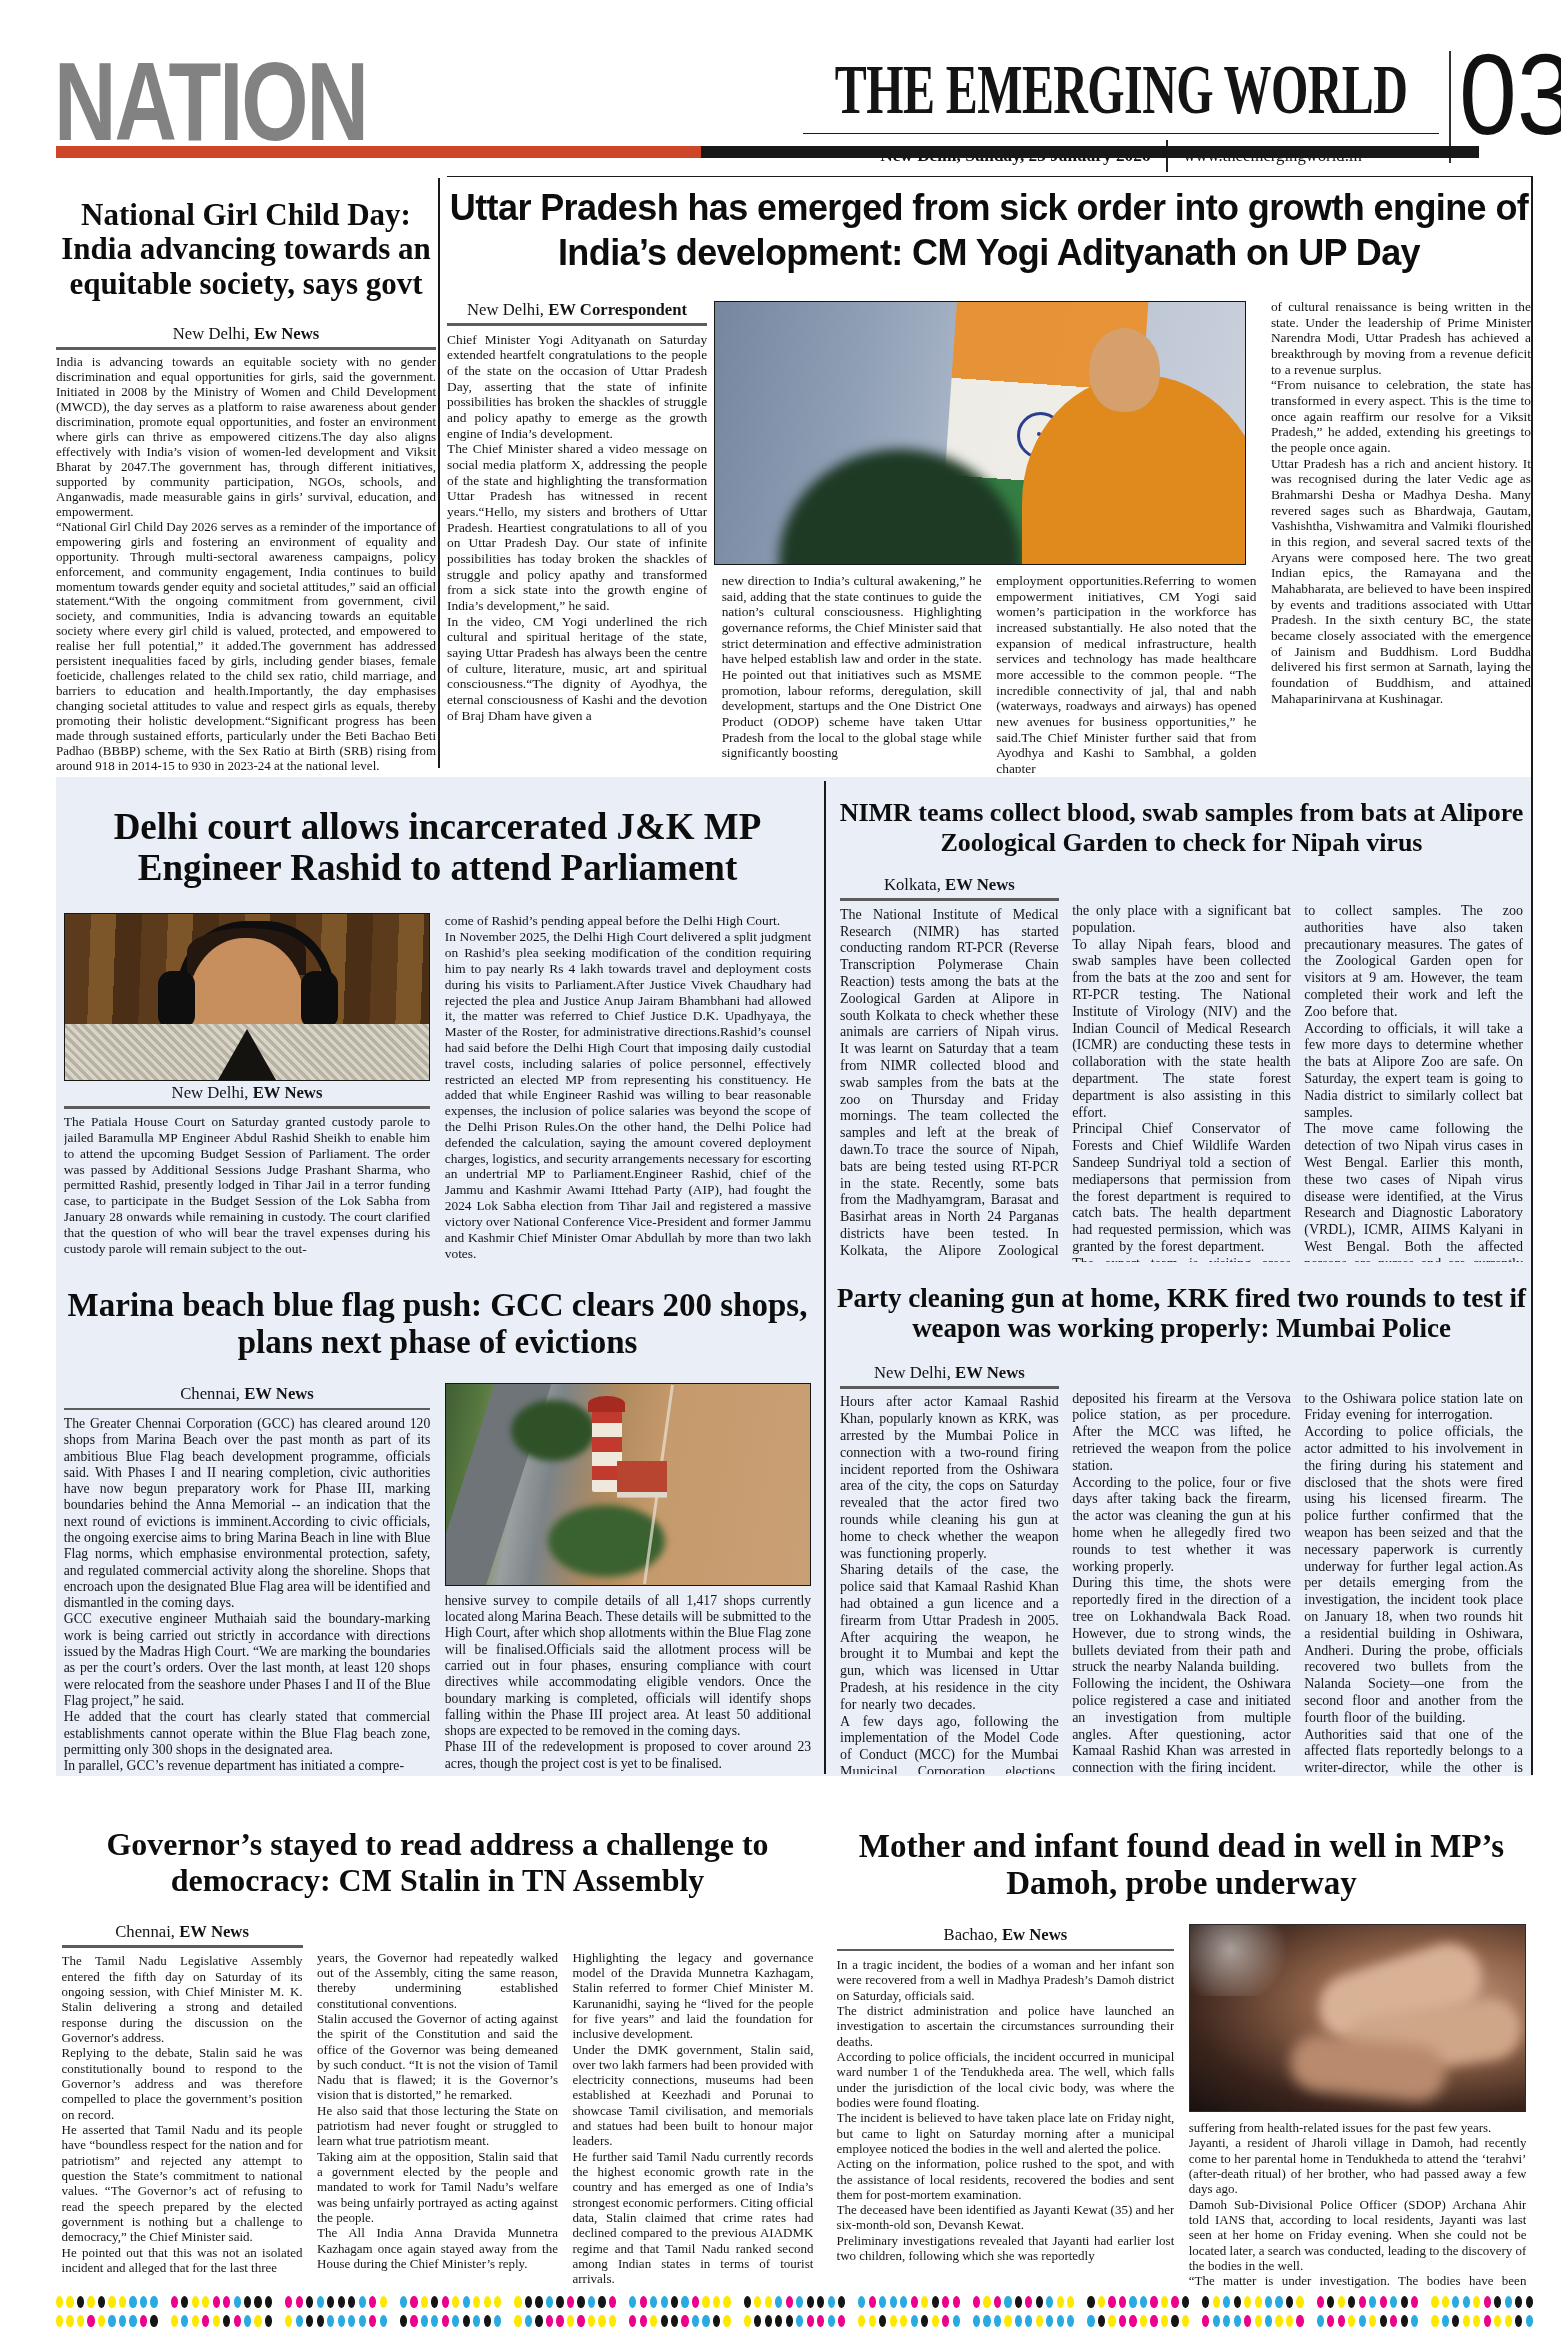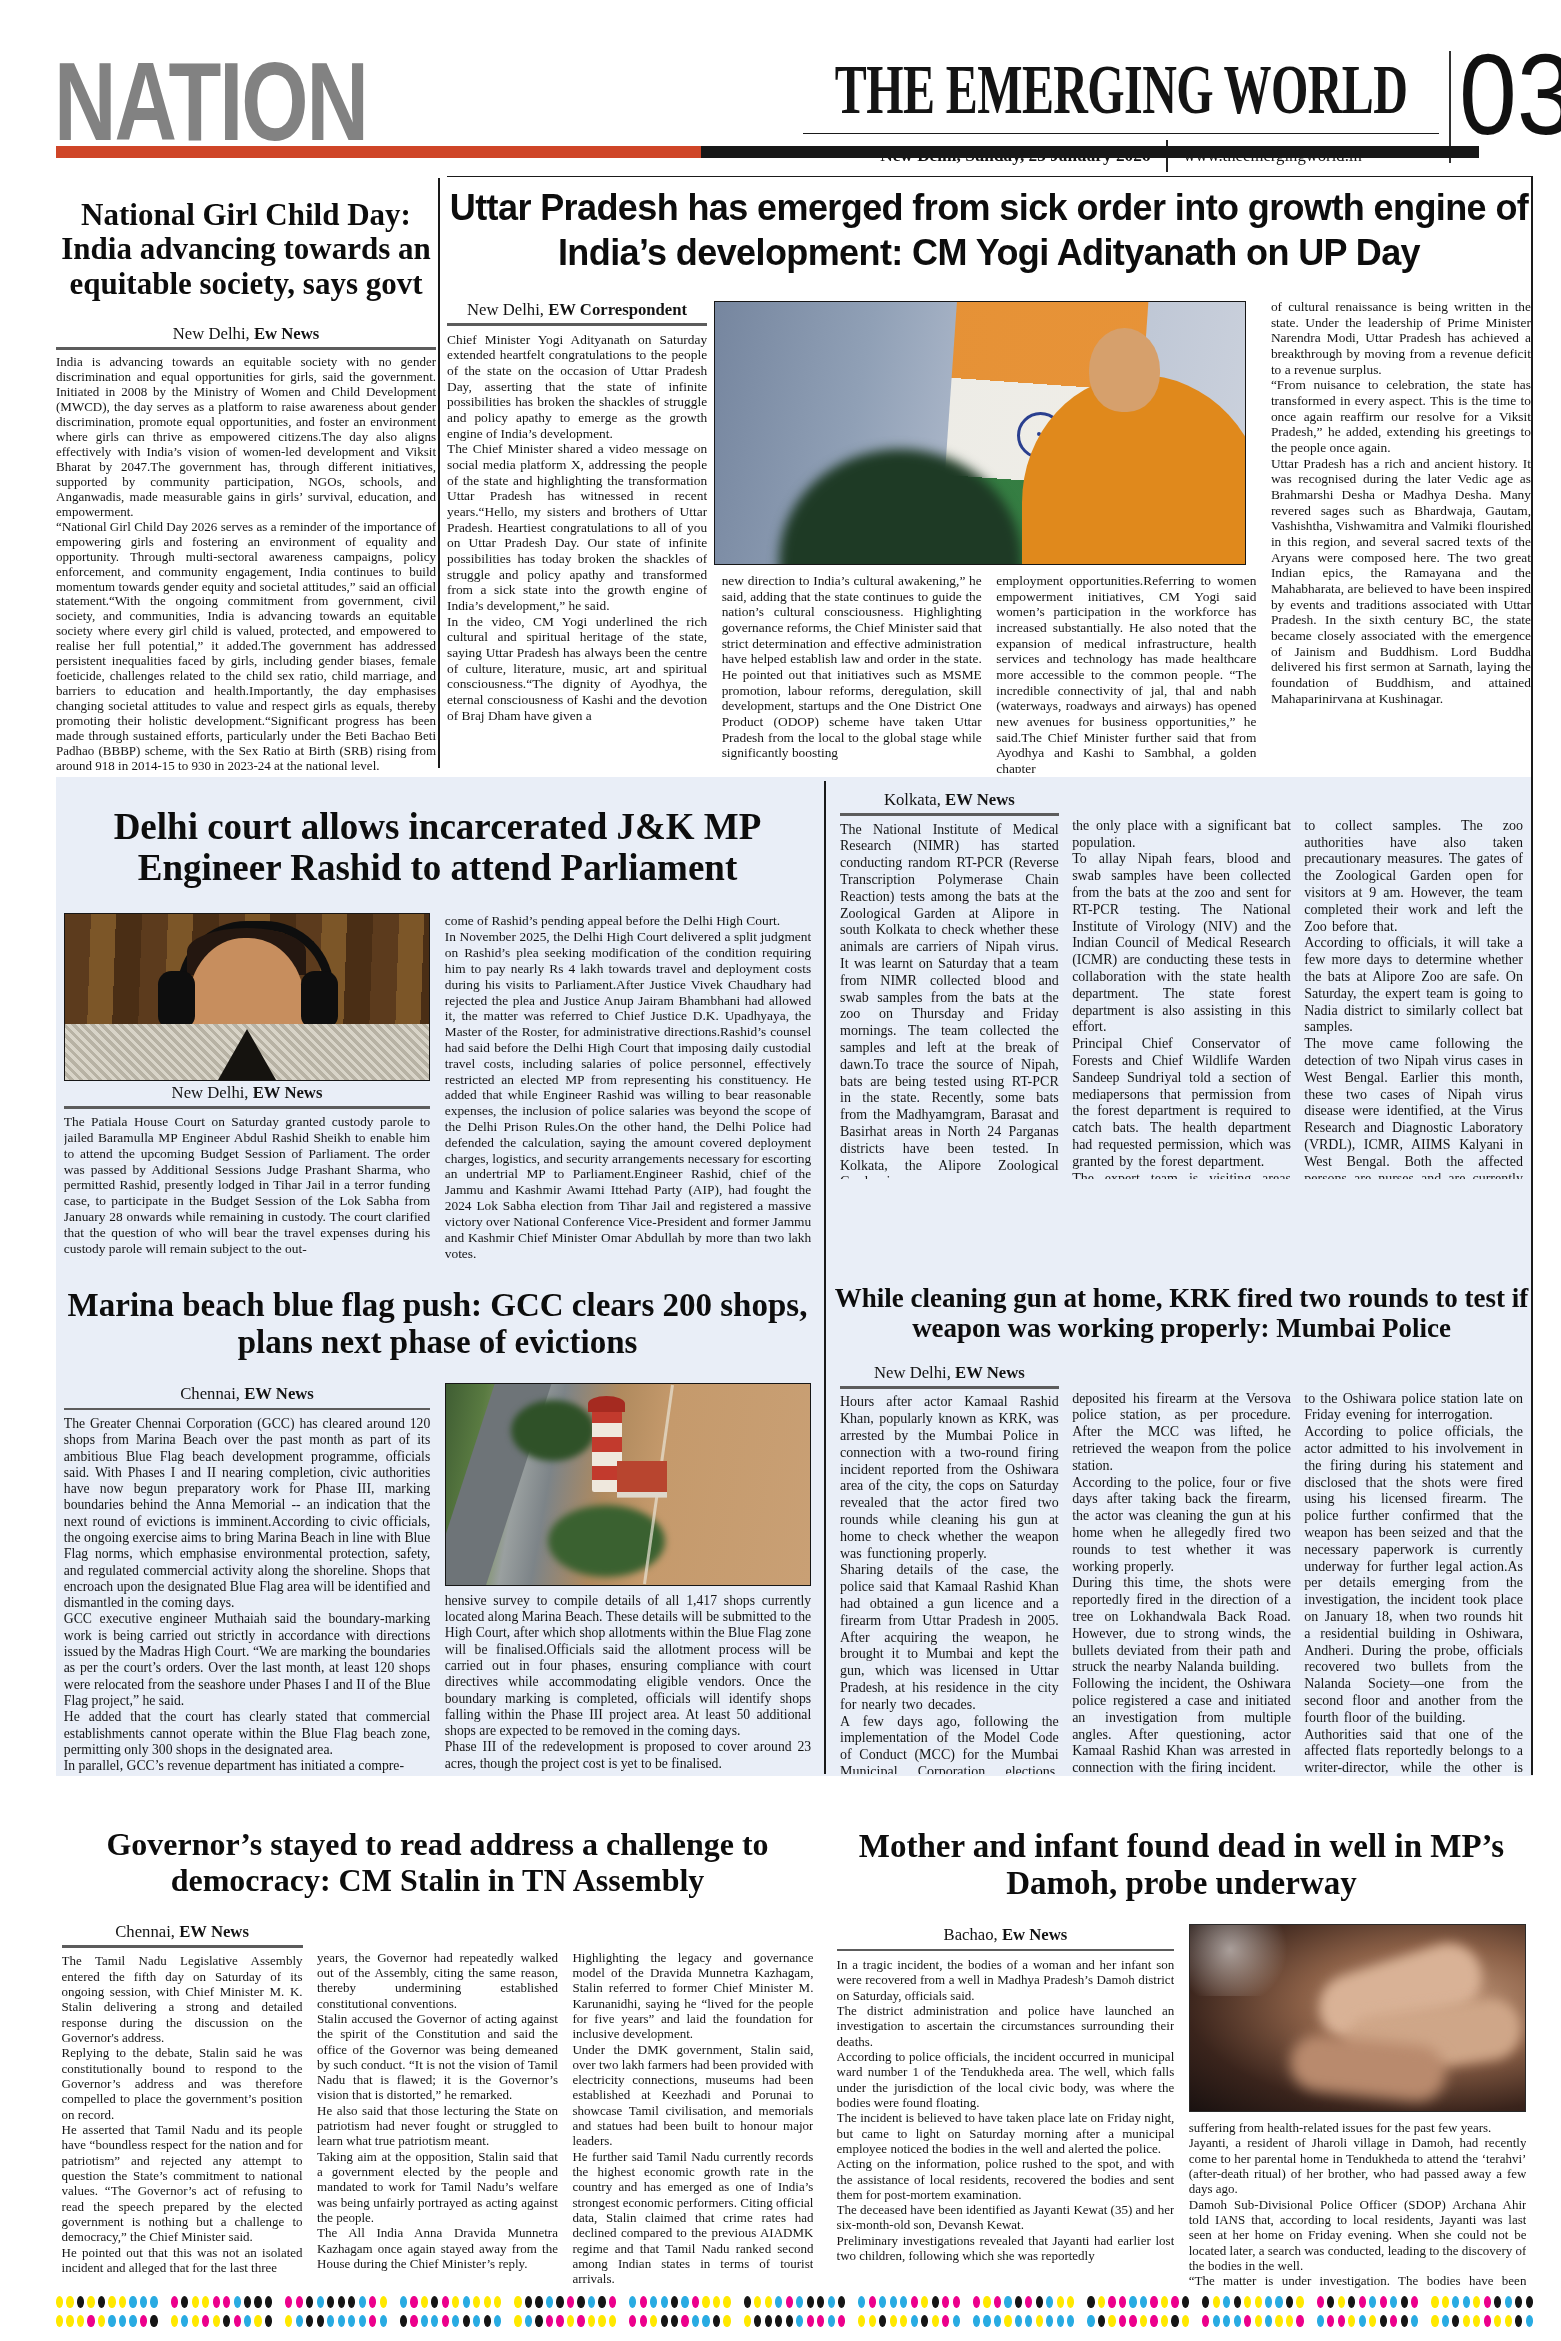--- a/index.html
+++ b/index.html
@@ -228,20 +228,21 @@
       <div class="coltext">The Patiala House Court on Saturday granted custody parole to jailed Baramulla MP Engineer Abdul Rashid Sheikh to enable him to attend the upcoming Budget Session of Parliament. The order was passed by Additional Sessions Judge Prashant Sharma, who permitted Rashid, presently lodged in Tihar Jail in a terror funding case, to participate in the Budget Session of the Lok Sabha from January 28 onwards while remaining in custody. The court clarified that the question of who will bear the travel expenses during his custody parole will remain subject to the out-</div>
     </div>
     <div class="col">
       <div class="coltext">come of Rashid’s pending appeal before the Delhi High Court.
 In November 2025, the Delhi High Court delivered a split judgment on Rashid’s plea seeking modification of the condition requiring him to pay nearly Rs 4 lakh towards travel and deployment costs during his visits to Parliament.After Justice Vivek Chaudhary had rejected the plea and Justice Anup Jairam Bhambhani had allowed it, the matter was referred to Chief Justice D.K. Upadhyaya, the Master of the Roster, for administrative directions.Rashid’s counsel had said before the Delhi High Court that imposing daily custodial travel costs, including salaries of police personnel, effectively restricted an elected MP from representing his constituency. He added that while Engineer Rashid was willing to bear reasonable expenses, the inclusion of police salaries was beyond the scope of the Delhi Prison Rules.On the other hand, the Delhi Police had defended the calculation, saying the amount covered deployment charges, logistics, and security arrangements necessary for escorting an undertrial MP to Parliament.Engineer Rashid, chief of the Jammu and Kashmir Awami Ittehad Party (AIP), had fought the 2024 Lok Sabha election from Tihar Jail and registered a massive victory over National Conference Vice-President and former Jammu and Kashmir Chief Minister Omar Abdullah by more than two lakh votes.</div>
     </div>
   </div>
 </article>
 
 <article id="art-nimr" class="abs">
+  <h1 class="headline">NIMR teams collect blood, swab samples from bats at Alipore Zoological Garden to check for Nipah virus</h1>
   <div class="cols">
     <div class="col">
       <div class="byline">
         <span>Kolkata,</span>
         <b>EW News</b>
       </div>
       <div class="byline-rule"></div>
       <div class="coltext">The National Institute of Medical Research (NIMR) has started conducting random RT-PCR (Reverse Transcription Polymerase Chain Reaction) tests among the bats at the Zoological Garden at Alipore in south Kolkata to check whether these animals are carriers of Nipah virus. It was learnt on Saturday that a team from NIMR collected blood and swab samples from the bats at the zoo on Thursday and Friday mornings. The team collected the samples and left at the break of dawn.To trace the source of Nipah, bats are being tested using RT-PCR in the state. Recently, some bats from the Madhyamgram, Barasat and Basirhat areas in North 24 Parganas districts have been tested. In Kolkata, the Alipore Zoological Garden is</div>
     </div>
     <div class="col">
@@ -282,21 +283,21 @@
         <div class="lh-cap"></div>
         <div class="building"></div>
       </figure>
       <div class="coltext">hensive survey to compile details of all 1,417 shops currently located along Marina Beach. These details will be submitted to the High Court, after which shop allotments within the Blue Flag zone will be finalised.Officials said the allotment process will be carried out in four phases, ensuring compliance with court directives while accommodating eligible vendors. Once the boundary marking is completed, officials will identify shops falling within the Phase III project area. At least 50 additional shops are expected to be removed in the coming days.
 Phase III of the redevelopment is proposed to cover around 23 acres, though the project cost is yet to be finalised.</div>
     </div>
   </div>
 </article>
 
 <article id="art-krk" class="abs">
-  <h1 class="headline">While cleaning gun at home, KRK fired two rounds to test if weapon was working properly: Mumbai Police</h1>
+  <h1 class="headline">Party cleaning gun at home, KRK fired two rounds to test if weapon was working properly: Mumbai Police</h1>
   <div class="cols">
     <div class="col">
       <div class="byline">
         <span>New Delhi,</span>
         <b>EW News</b>
       </div>
       <div class="byline-rule"></div>
       <div class="coltext">Hours after actor Kamaal Rashid Khan, popularly known as KRK, was arrested by the Mumbai Police in connection with a two-round firing incident reported from the Oshiwara area of the city, the cops on Saturday revealed that the actor fired two rounds while cleaning his gun at home to check whether the weapon was functioning properly.
 Sharing details of the case, the police said that Kamaal Rashid Khan had obtained a gun licence and a firearm from Uttar Pradesh in 2005. After acquiring the weapon, he brought it to Mumbai and kept the gun, which was licensed in Uttar Pradesh, at his residence in the city for nearly two decades.
 A few days ago, following the implementation of the Model Code of Conduct (MCC) for the Mumbai Municipal Corporation elections, KRK</div>

